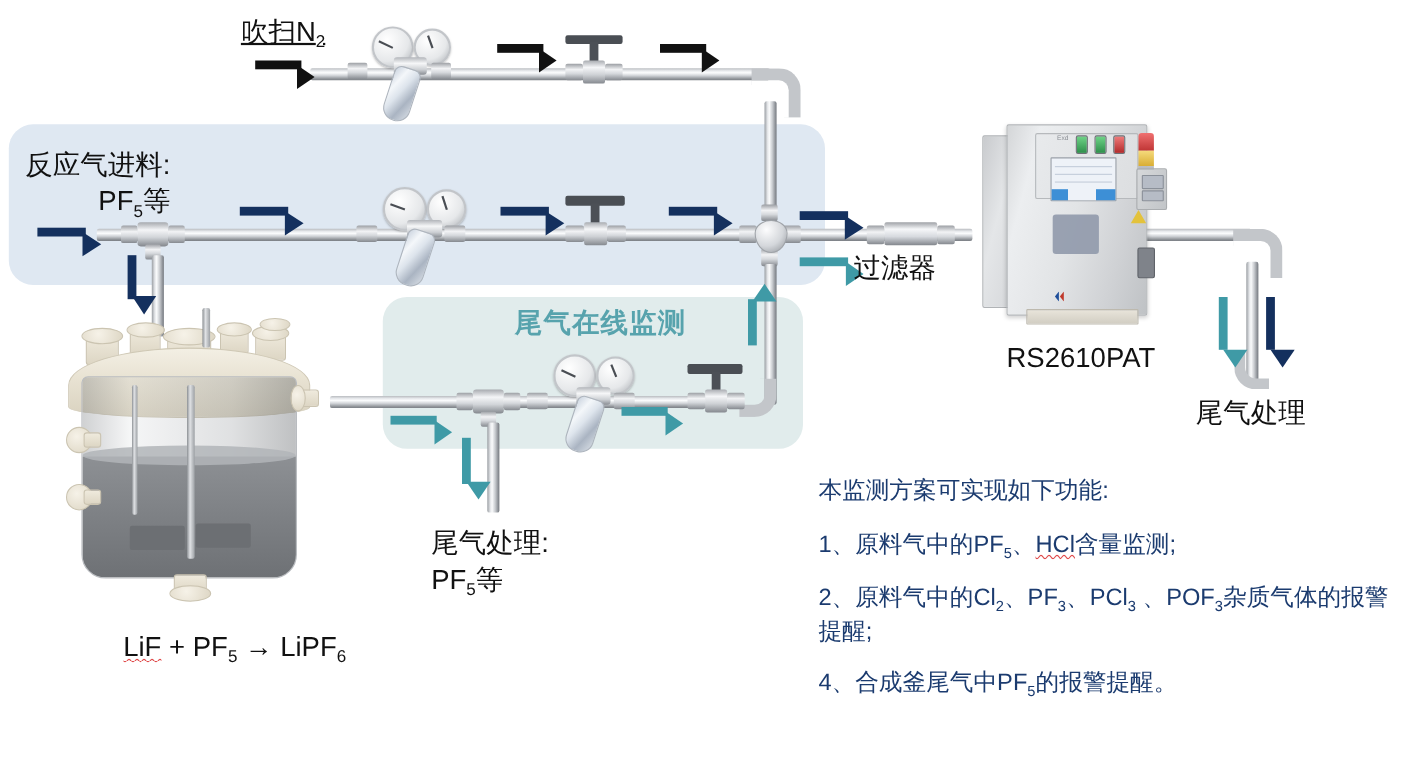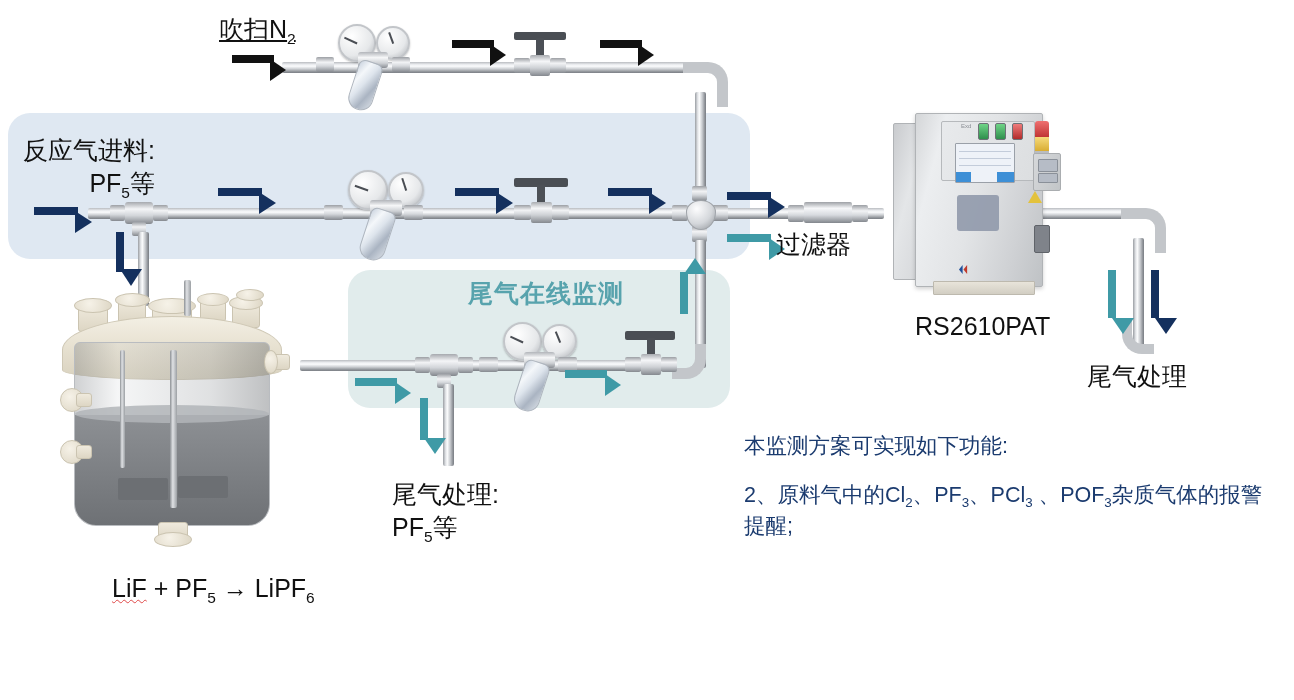--- a/index.html
+++ b/index.html
@@ -426,16 +426,18 @@
     <div class="head" style="border-top:16px solid #3f9aa6;"></div>
   </div>
   <div class="arrow down" style="left:1143px;top:270px;width:24px;height:64px;">
     <div class="shaft" style="height:48px;background:#14305e;"></div>
     <div class="head" style="border-top:16px solid #14305e;"></div>
   </div>
   <div class="lbl sz26" style="left:1087px;top:360px;">尾气处理</div>
 
   <div class="notes" style="left:744px;top:432px;width:538px;">
     <div class="n-head">本监测方案可实现如下功能:</div>
+    <div class="n-line" id="note-slot-0"><span>1、原料气中的PF</span><sub>5</sub><span>、</span><span class="sq">HCl</span><span>含量监测;</span></div>
     <div class="n-line" id="note-slot-1"><span>2、原料气中的Cl</span><sub>2</sub><span>、PF</span><sub>3</sub><span>、PCl</span><sub>3</sub><span> 、POF</span><sub>3</sub><span>杂质气体的报警提醒;</span></div>
+    <div class="n-line" id="note-slot-3"><span>4、合成釜尾气中PF</span><sub>5</sub><span>的报警提醒。</span></div>
   </div>
 
 </div>
 
 </body></html>

